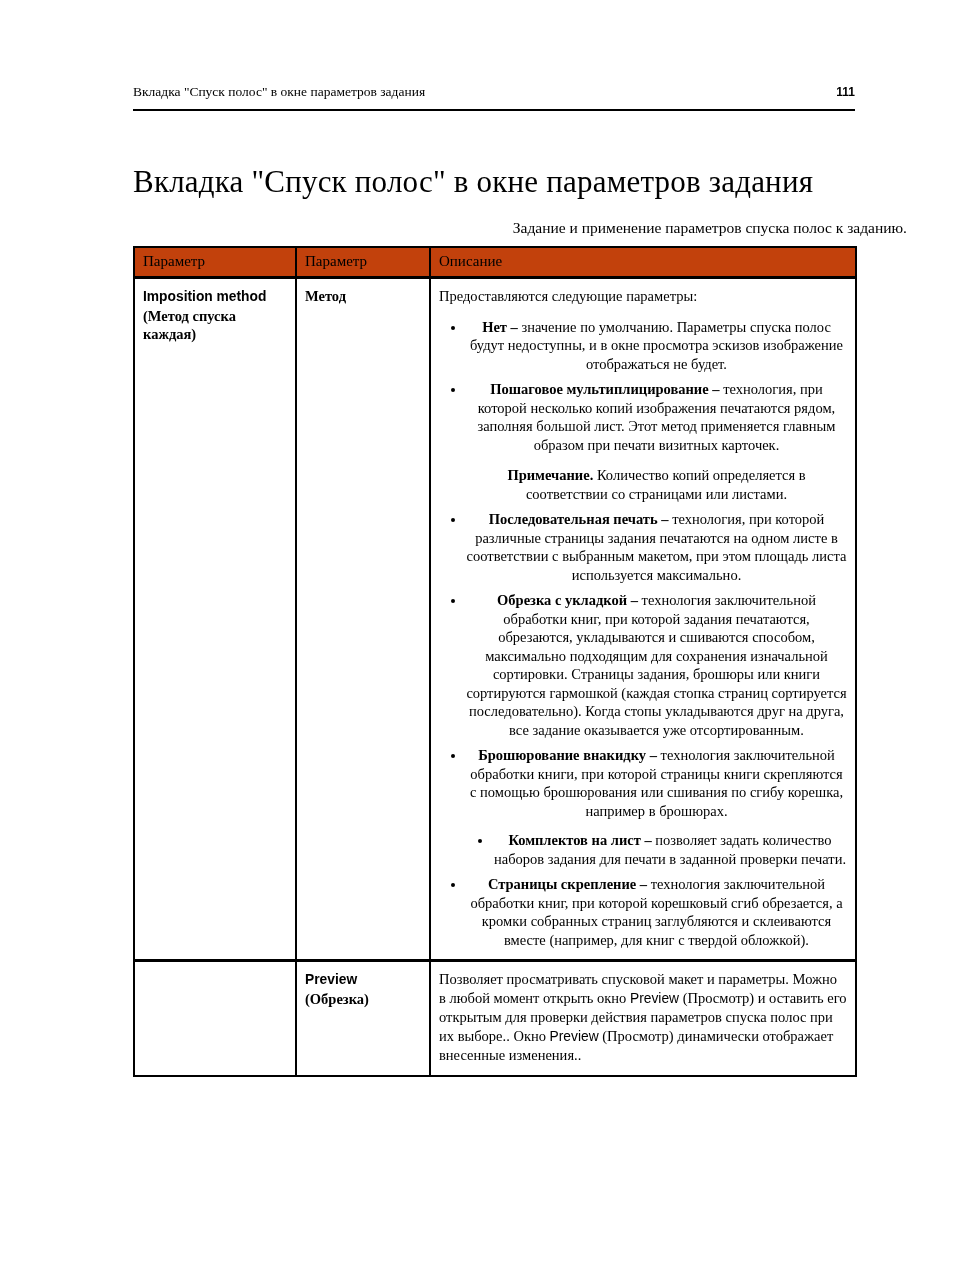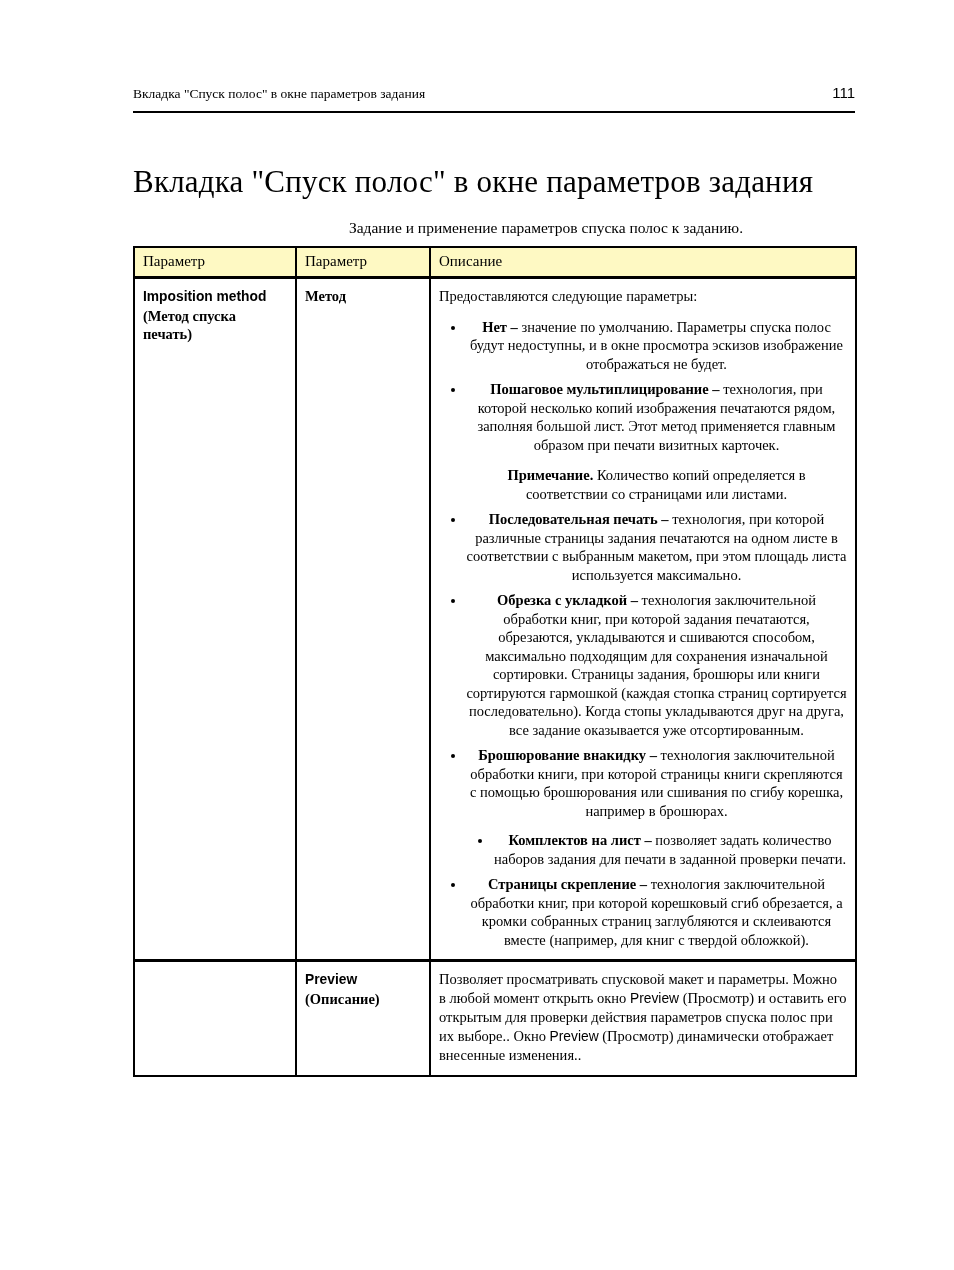--- a/index.html
+++ b/index.html
@@ -17,53 +17,54 @@
     width: 722px;
     display: flex;
     justify-content: space-between;
     align-items: baseline;
     font-size: 13.5px;
     border-bottom: 2px solid #000000;
     padding-bottom: 9px;
   }
   .running-header .page-num {
     font-family: "Liberation Sans", sans-serif;
-    font-size: 15px;
+    font-size: 12px;
+    font-weight: bold;
   }
 
   .doc-title {
     position: absolute;
     left: 133px; top: 164px;
     width: 760px;
     font-size: 31px;
     font-weight: normal;
     letter-spacing: 0.2px;
     white-space: nowrap;
   }
 
   .table-caption {
     position: absolute;
     left: 185px; top: 219px;
     width: 722px;
-    text-align: center;
+    text-align: right;
     font-size: 15.5px;
   }
 
   table.params-table {
     position: absolute;
     left: 133px; top: 246px;
     width: 722px;
     border-collapse: collapse;
     table-layout: fixed;
   }
   .params-table th, .params-table td {
     border: 2px solid #000000;
   }
   .params-table thead th {
-    background: #fef9c3;
+    background: #c2410c;
     font-weight: normal;
     text-align: left;
     font-size: 15px;
     padding: 5px 8px 6px 8px;
     border-bottom: 3px solid #000000;
   }
   .params-table td {
     vertical-align: top;
     font-size: 14.5px;
     line-height: 18.5px;
@@ -117,21 +118,21 @@
     <tr>
       <th>Параметр</th>
       <th>Параметр</th>
       <th>Описание</th>
     </tr>
   </thead>
   <tbody>
     <tr class="row-sep">
       <td class="param-cell">
         <span class="sans bold">Imposition method</span>
-        <span class="bold line2">(Метод спуска печать)</span>
+        <span class="bold line2">(Метод спуска каждая)</span>
       </td>
       <td class="param-cell">
         <span class="bold">Метод</span>
       </td>
       <td class="desc-cell">
         <p class="intro">Предоставляются следующие параметры:</p>
         <ul class="bullets">
           <li>
             <span class="bold">Нет –</span>
             <span>значение по умолчанию. Параметры спуска полос будут недоступны, и в окне просмотра эскизов изображение отображаться не будет.</span>
@@ -166,21 +167,21 @@
             <span class="bold">Страницы скрепление –</span>
             <span>технология заключительной обработки книг, при которой корешковый сгиб обрезается, а кромки собранных страниц заглубляются и склеиваются вместе (например, для книг с твердой обложкой).</span>
           </li>
         </ul>
       </td>
     </tr>
     <tr>
       <td class="param-cell"></td>
       <td class="param-cell">
         <span class="sans bold">Preview</span><br>
-        <span class="bold">(Описание)</span>
+        <span class="bold">(Обрезка)</span>
       </td>
       <td class="desc-cell">
         <p>
           <span>Позволяет просматривать спусковой макет и параметры. Можно в любой момент открыть окно</span>
           <span class="sans">Preview</span>
           <span>(Просмотр) и оставить его открытым для проверки действия параметров спуска полос при их выборе.. Окно</span>
           <span class="sans">Preview</span>
           <span>(Просмотр) динамически отображает внесенные изменения..</span>
         </p>
       </td>

